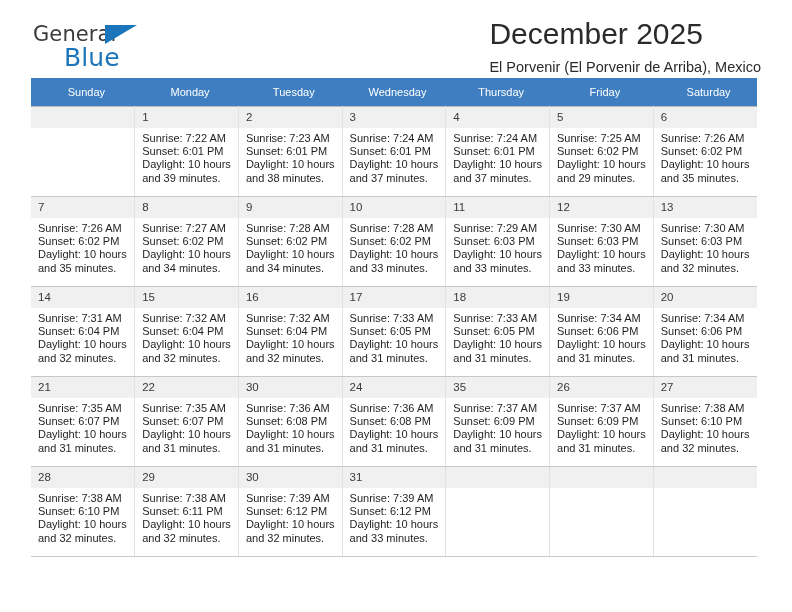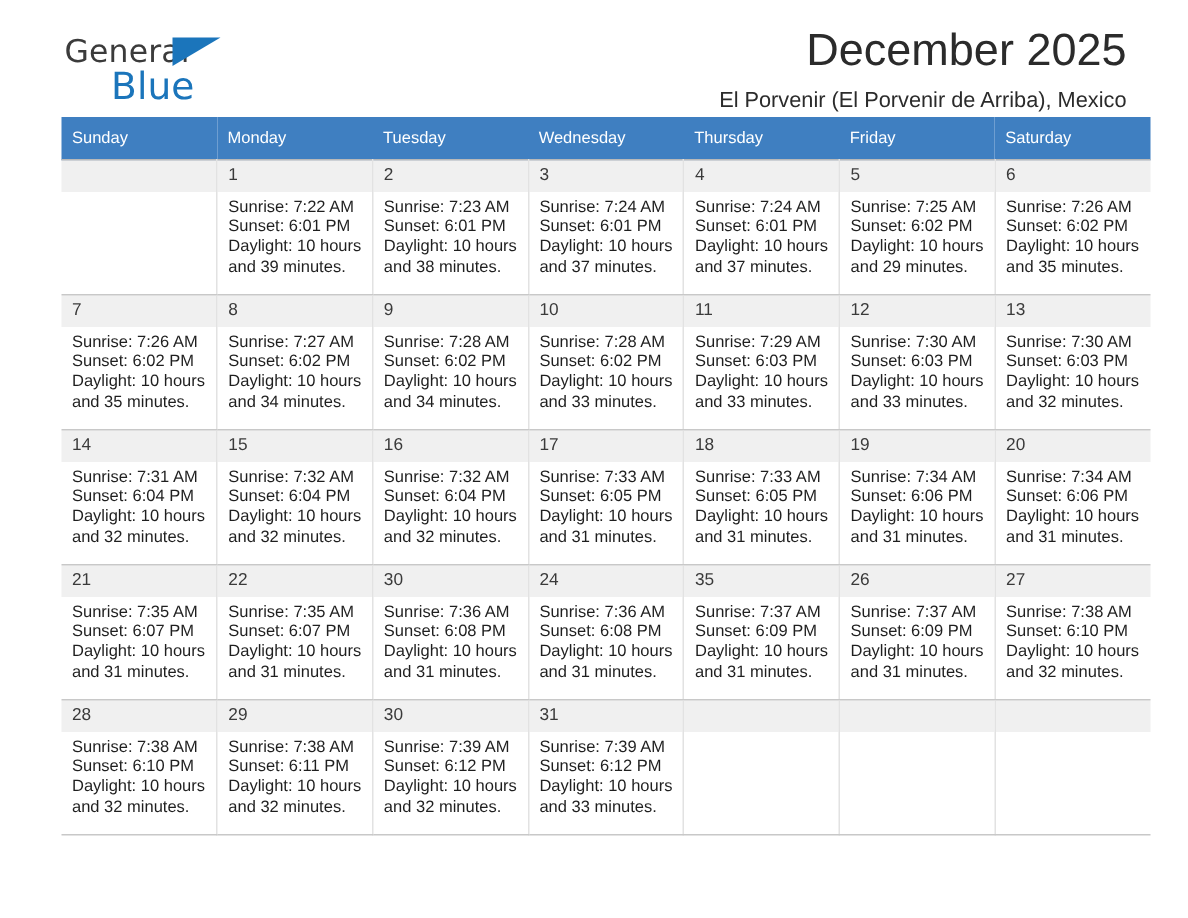--- a/index.html
+++ b/index.html
@@ -12,21 +12,21 @@
     height: 612px;
     font-family: "Liberation Sans", sans-serif;
     color: #000000;
     overflow: hidden;
   }
   .page {
     position: relative;
     width: 792px;
     height: 612px;
     box-sizing: border-box;
-    padding: 0 41px;
+    padding: 0 31px;
   }
 
   
   .header {
     position: relative;
     height: 78px;
   }
   .brand {
     position: absolute;
     left: 2px;
@@ -59,21 +59,21 @@
     font-size: 25px;
     letter-spacing: .1px;
     color: #1b75bb;
     font-family: "DejaVu Sans", sans-serif;
   }
 
   .title-block {
     position: absolute;
     right: 0;
     top: 16px;
-    text-align: right;
+    text-align: left;
   }
   .month-title {
     font-size: 30px;
     color: #2b2b2b;
     font-weight: normal;
     line-height: 36px;
     white-space: nowrap;
   }
   .location-title {
     font-size: 14.5px;
@@ -87,21 +87,21 @@
   .calendar {
     width: 726px;
     border-collapse: collapse;
     table-layout: fixed;
   }
   .calendar th {
     background: #3f7fc1;
     color: #ffffff;
     font-weight: normal;
     font-size: 11px;
-    text-align: left;
+    text-align: center;
     padding: 5px 0 5px 7px;
     height: 18px;
     border: none;
   }
   .calendar td {
     vertical-align: top;
     padding: 0;
     border-right: 1px solid #e2e2e2;
     border-bottom: 1px solid #c8c8c8;
     height: 89px;

